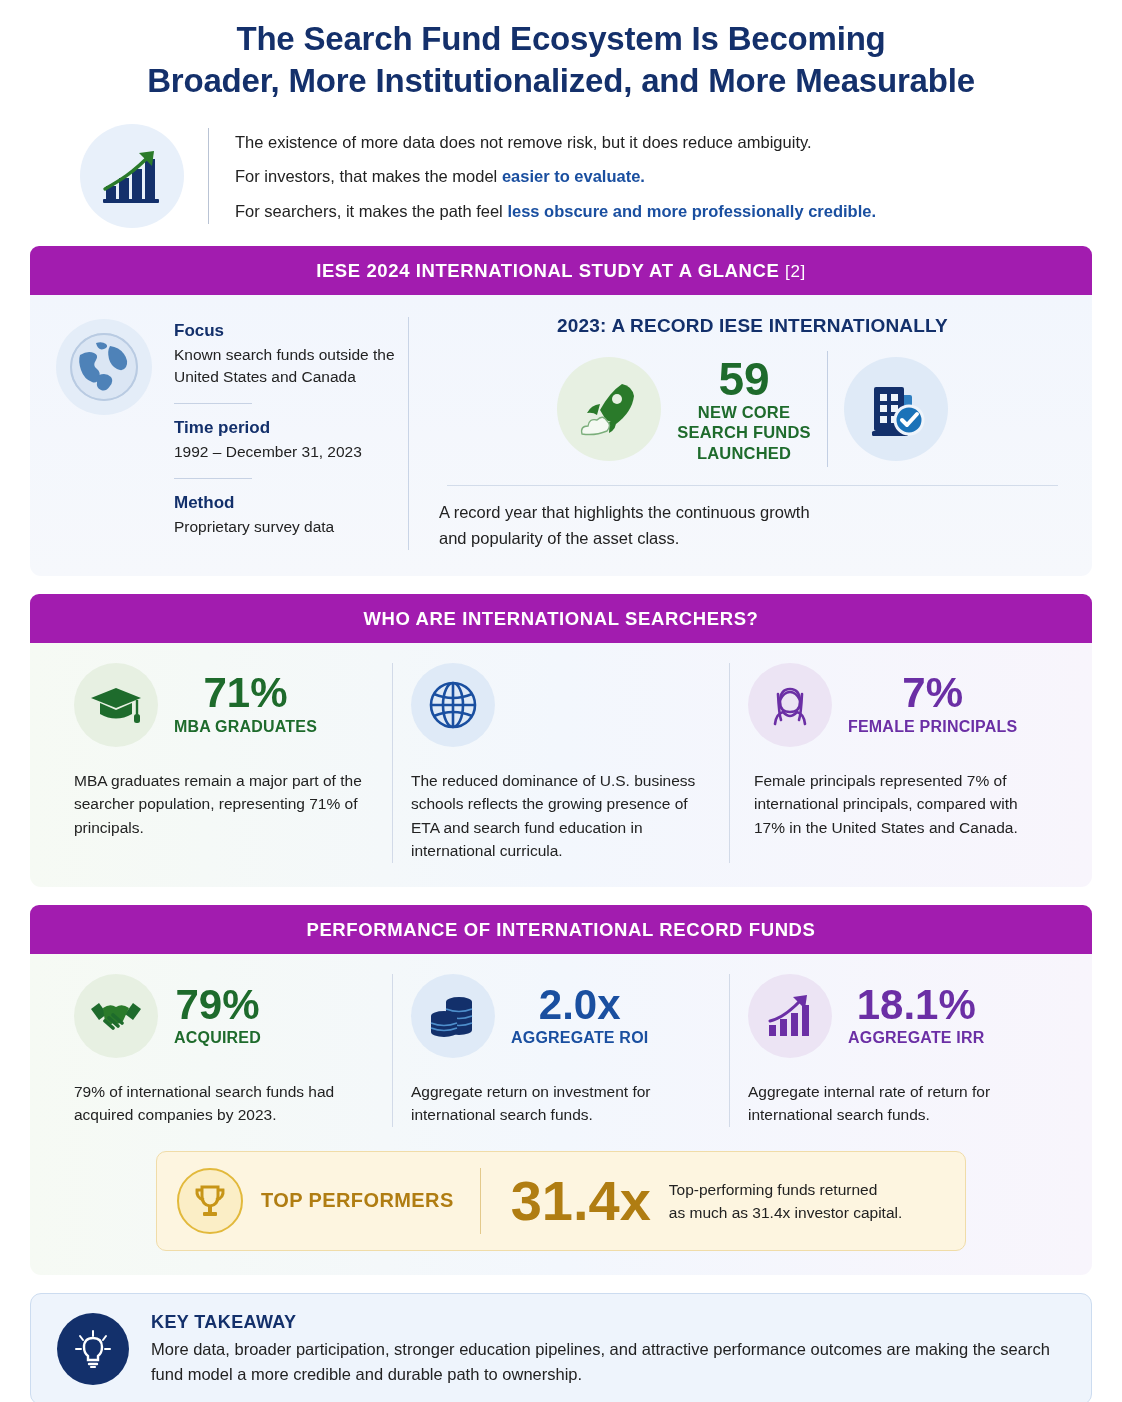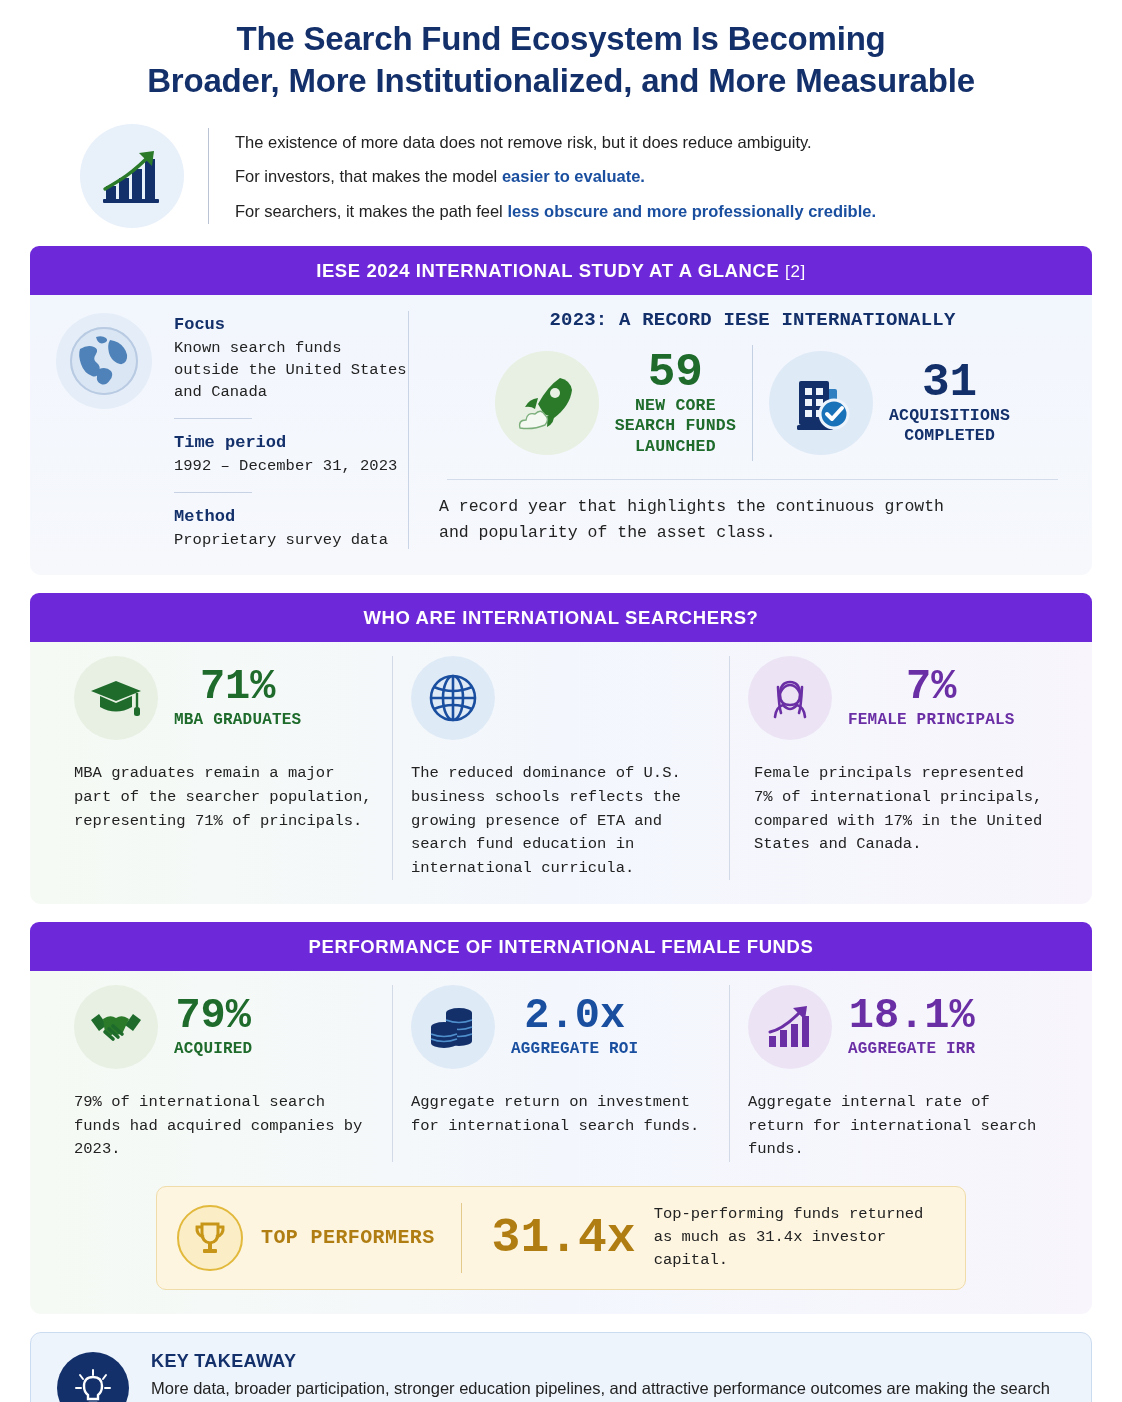--- a/index.html
+++ b/index.html
@@ -46,34 +46,33 @@
     align-self: stretch;
     background: #b9c3d4;
     margin: 4px 26px 4px 24px;
   }
   .intro-text { font-size: 16.5px; line-height: 2.08; color: #222; }
   .intro-text b { color: #1a4fa0; }
 
   
   .section { margin-top: 18px; }
   .section-header {
-    background: #6d28d9;
+    background: #a21caf;
     color: #ffffff;
     border-radius: 9px 9px 0 0;
     text-align: center;
     font-weight: bold;
     font-size: 18.5px;
     letter-spacing: 0.6px;
     padding: 14px 10px 13px;
   }
   .section-header .ref { font-weight: normal; font-size: 17px; }
   .section-body {
     border-radius: 0 0 11px 11px;
-    padding: 14px 26px 24px;
-    font-family: Liberation Mono, monospace;
+    padding: 20px 26px 24px;
   }
   .body-blue   { background: linear-gradient(180deg,#f2f6fd 0%, #f6f8fc 100%); }
   .body-mixed  { background: linear-gradient(90deg,#f6faf4 0%, #f3f7fd 50%, #f8f5fc 100%); }
 
   
   .s1 { display: flex; }
   .s1-left { width: 352px; display: flex; padding-top: 4px; }
   .globe-wrap {
     width: 96px; height: 96px; border-radius: 50%;
     background: #e4edf8;
@@ -142,21 +141,21 @@
   }
   .tp-left { display: flex; align-items: center; gap: 18px; flex: 0 0 auto; padding-right: 26px; }
   .tp-circle {
     width: 66px; height: 66px; border-radius: 50%;
     background: #fbeec6; border: 2px solid #e2b93c;
     display: flex; align-items: center; justify-content: center;
   }
   .tp-label { color: #b07d12; font-weight: bold; font-size: 20px; letter-spacing: 0.4px; }
   .tp-rule { width: 1px; align-self: stretch; background: #e3c98b; }
   .tp-right { display: flex; align-items: center; gap: 18px; padding-left: 30px; }
-  .tp-num { color: #b07d12; font-weight: bold; font-size: 48px; line-height: 1; }
+  .tp-num { color: #b07d12; font-weight: bold; font-size: 56px; line-height: 1; }
   .tp-desc { font-size: 15.5px; line-height: 1.5; color: #222; }
 
   
   .takeaway {
     margin-top: 18px;
     background: #eef4fc;
     border: 1px solid #ccdcf0;
     border-radius: 11px;
     display: flex;
     align-items: center;
@@ -277,27 +276,20 @@
                       <rect x="31" y="21" width="7" height="7"></rect>
                     <rect x="20" y="32" width="7" height="7"></rect>
                       <rect x="31" y="32" width="7" height="7"></rect>
                     <rect x="20" y="43" width="7" height="7"></rect>
                       <rect x="31" y="43" width="7" height="7"></rect>
                   </g>
                   <circle cx="49" cy="47" r="14" fill="#1a72b8" stroke="#eef4fb" stroke-width="3"></circle>
                   <path d="M42 47 l5 5 l10 -11" stroke="#ffffff" stroke-width="4" fill="none" stroke-linecap="round" stroke-linejoin="round"></path>
                 </svg>
               </div>
-              <div class="stat-txt">
-                <div class="stat-num navy">31</div>
-                <div class="stat-cap navy">
-                  <div>ACQUISITIONS</div>
-                  <div>COMPLETED</div>
-                </div>
-              </div>
             </div>
           </div>
           <div class="s1-note-rule"></div>
           <div class="s1-note">
             <div>A record year that highlights the continuous growth</div>
             <div>and popularity of the asset class.</div>
           </div>
         </div>
       </div>
     </div>
@@ -363,21 +355,21 @@
             </div>
           </div>
           <div class="col-body center-pad">Female principals represented 7% of international principals, compared with 17% in the United States and Canada.</div>
         </div>
 
       </div>
     </div>
   </div>
 
   <div class="section">
-    <div class="section-header">PERFORMANCE OF INTERNATIONAL FEMALE FUNDS</div>
+    <div class="section-header">PERFORMANCE OF INTERNATIONAL RECORD FUNDS</div>
     <div class="section-body body-mixed">
       <div class="cols">
 
         <div class="col">
           <div class="col-head">
             <div class="col-circle circle-green">
               <svg width="58" height="58" viewBox="0 0 58 58" aria-hidden="true">
                 <path d="M4 22 l8 -6 l8 11 l-8 6z" fill="#1e6b2c"></path>
                 <path d="M54 22 l-8 -6 l-8 11 l8 6z" fill="#1e6b2c"></path>
                 <path d="M16 21 q7 -5 13 -1 q6 -4 13 1 l-6 13 q-5 5 -9 1 q-5 5 -9 0z" fill="#2a7a2a"></path>

